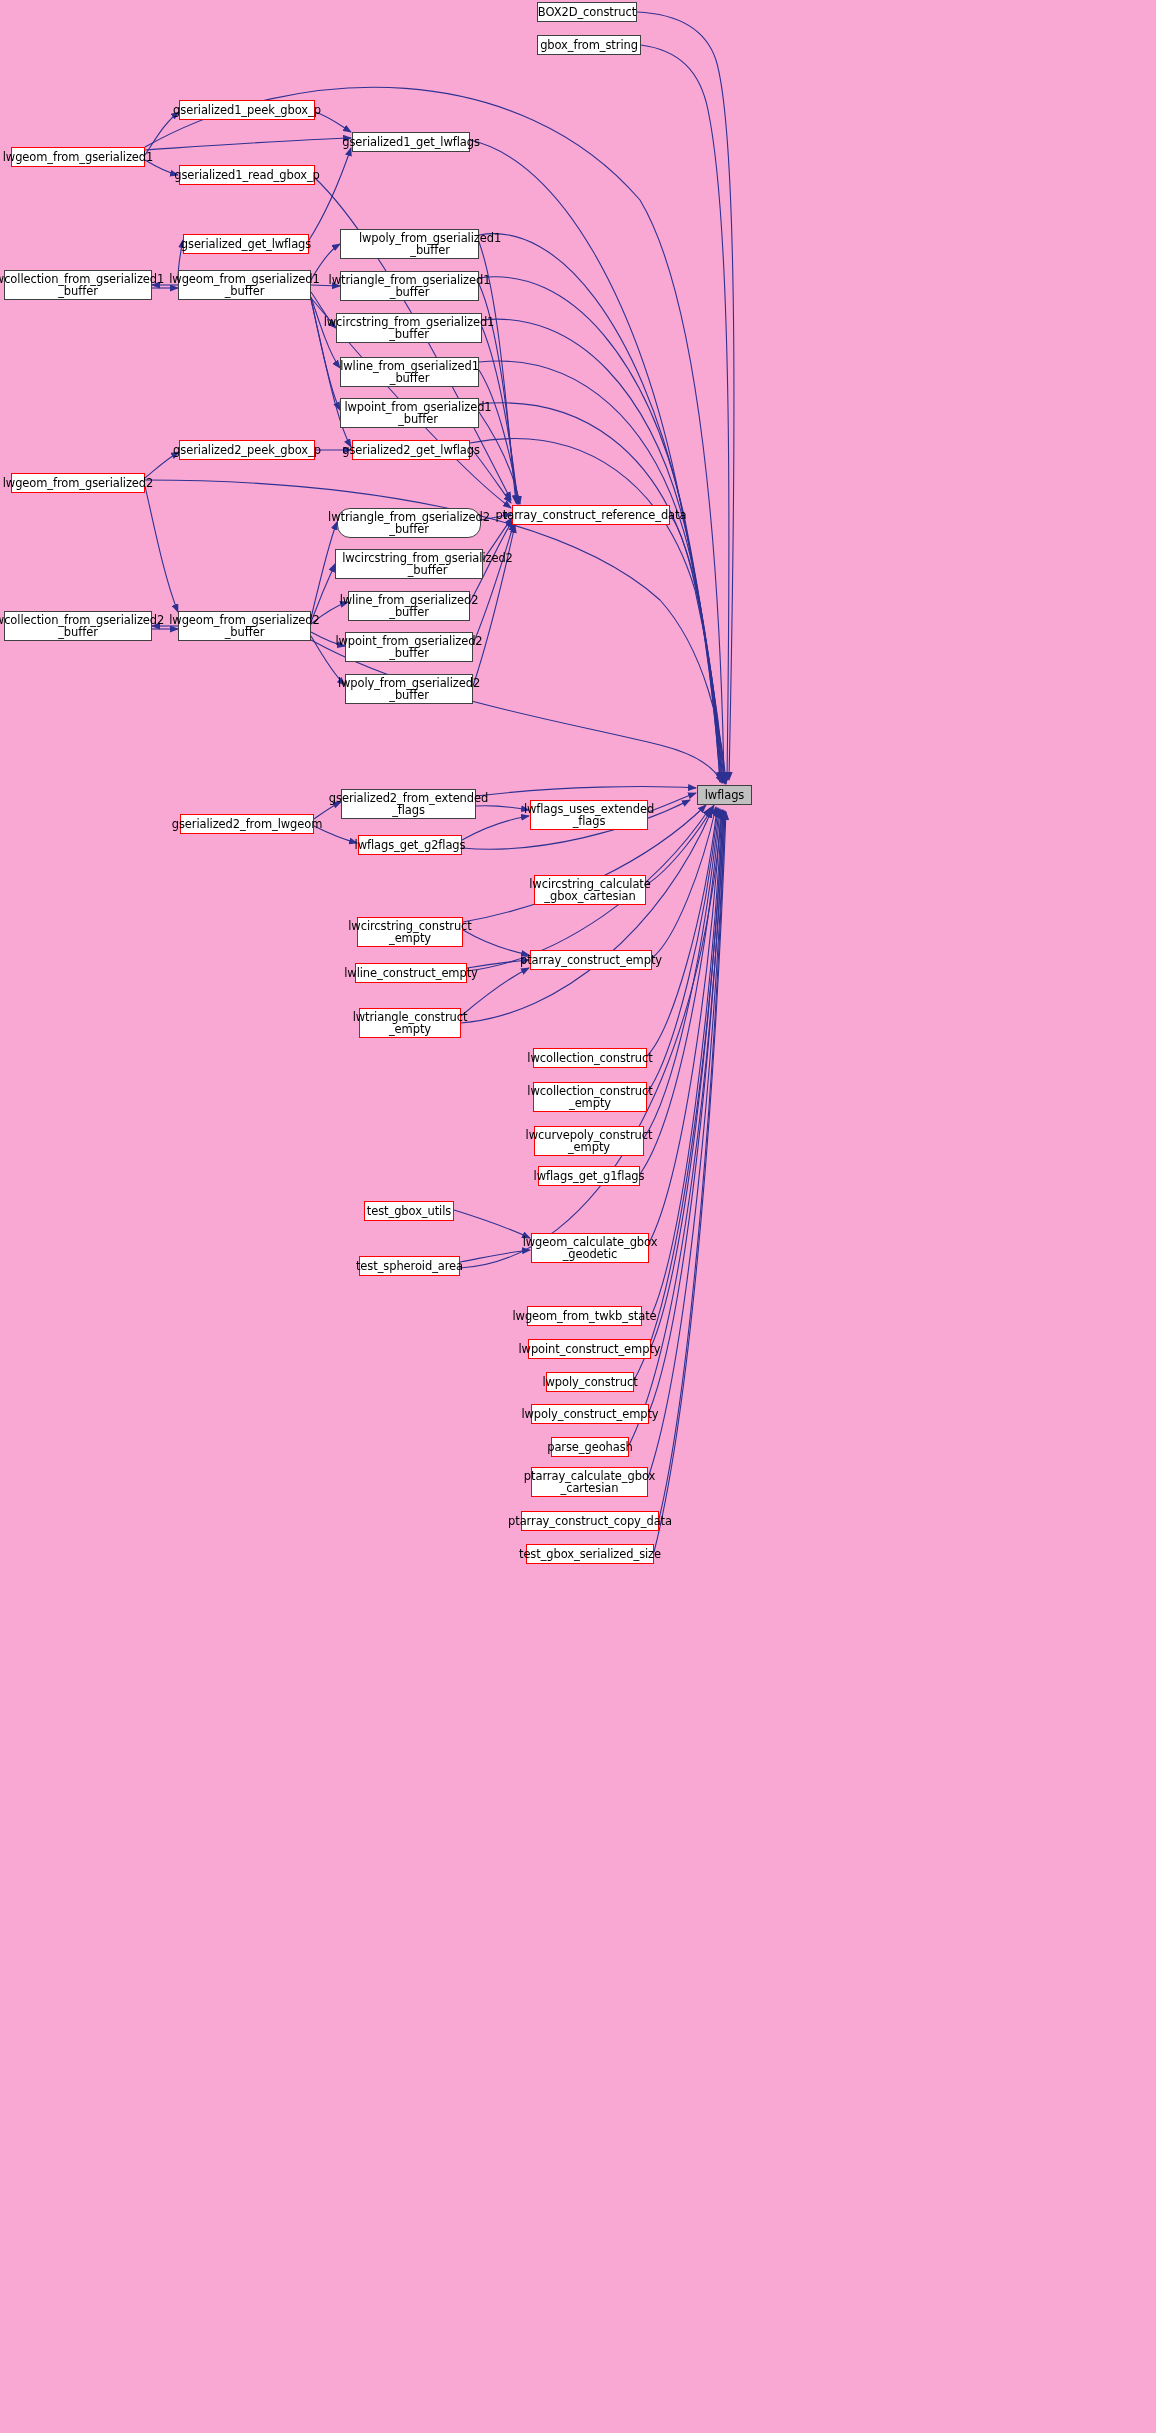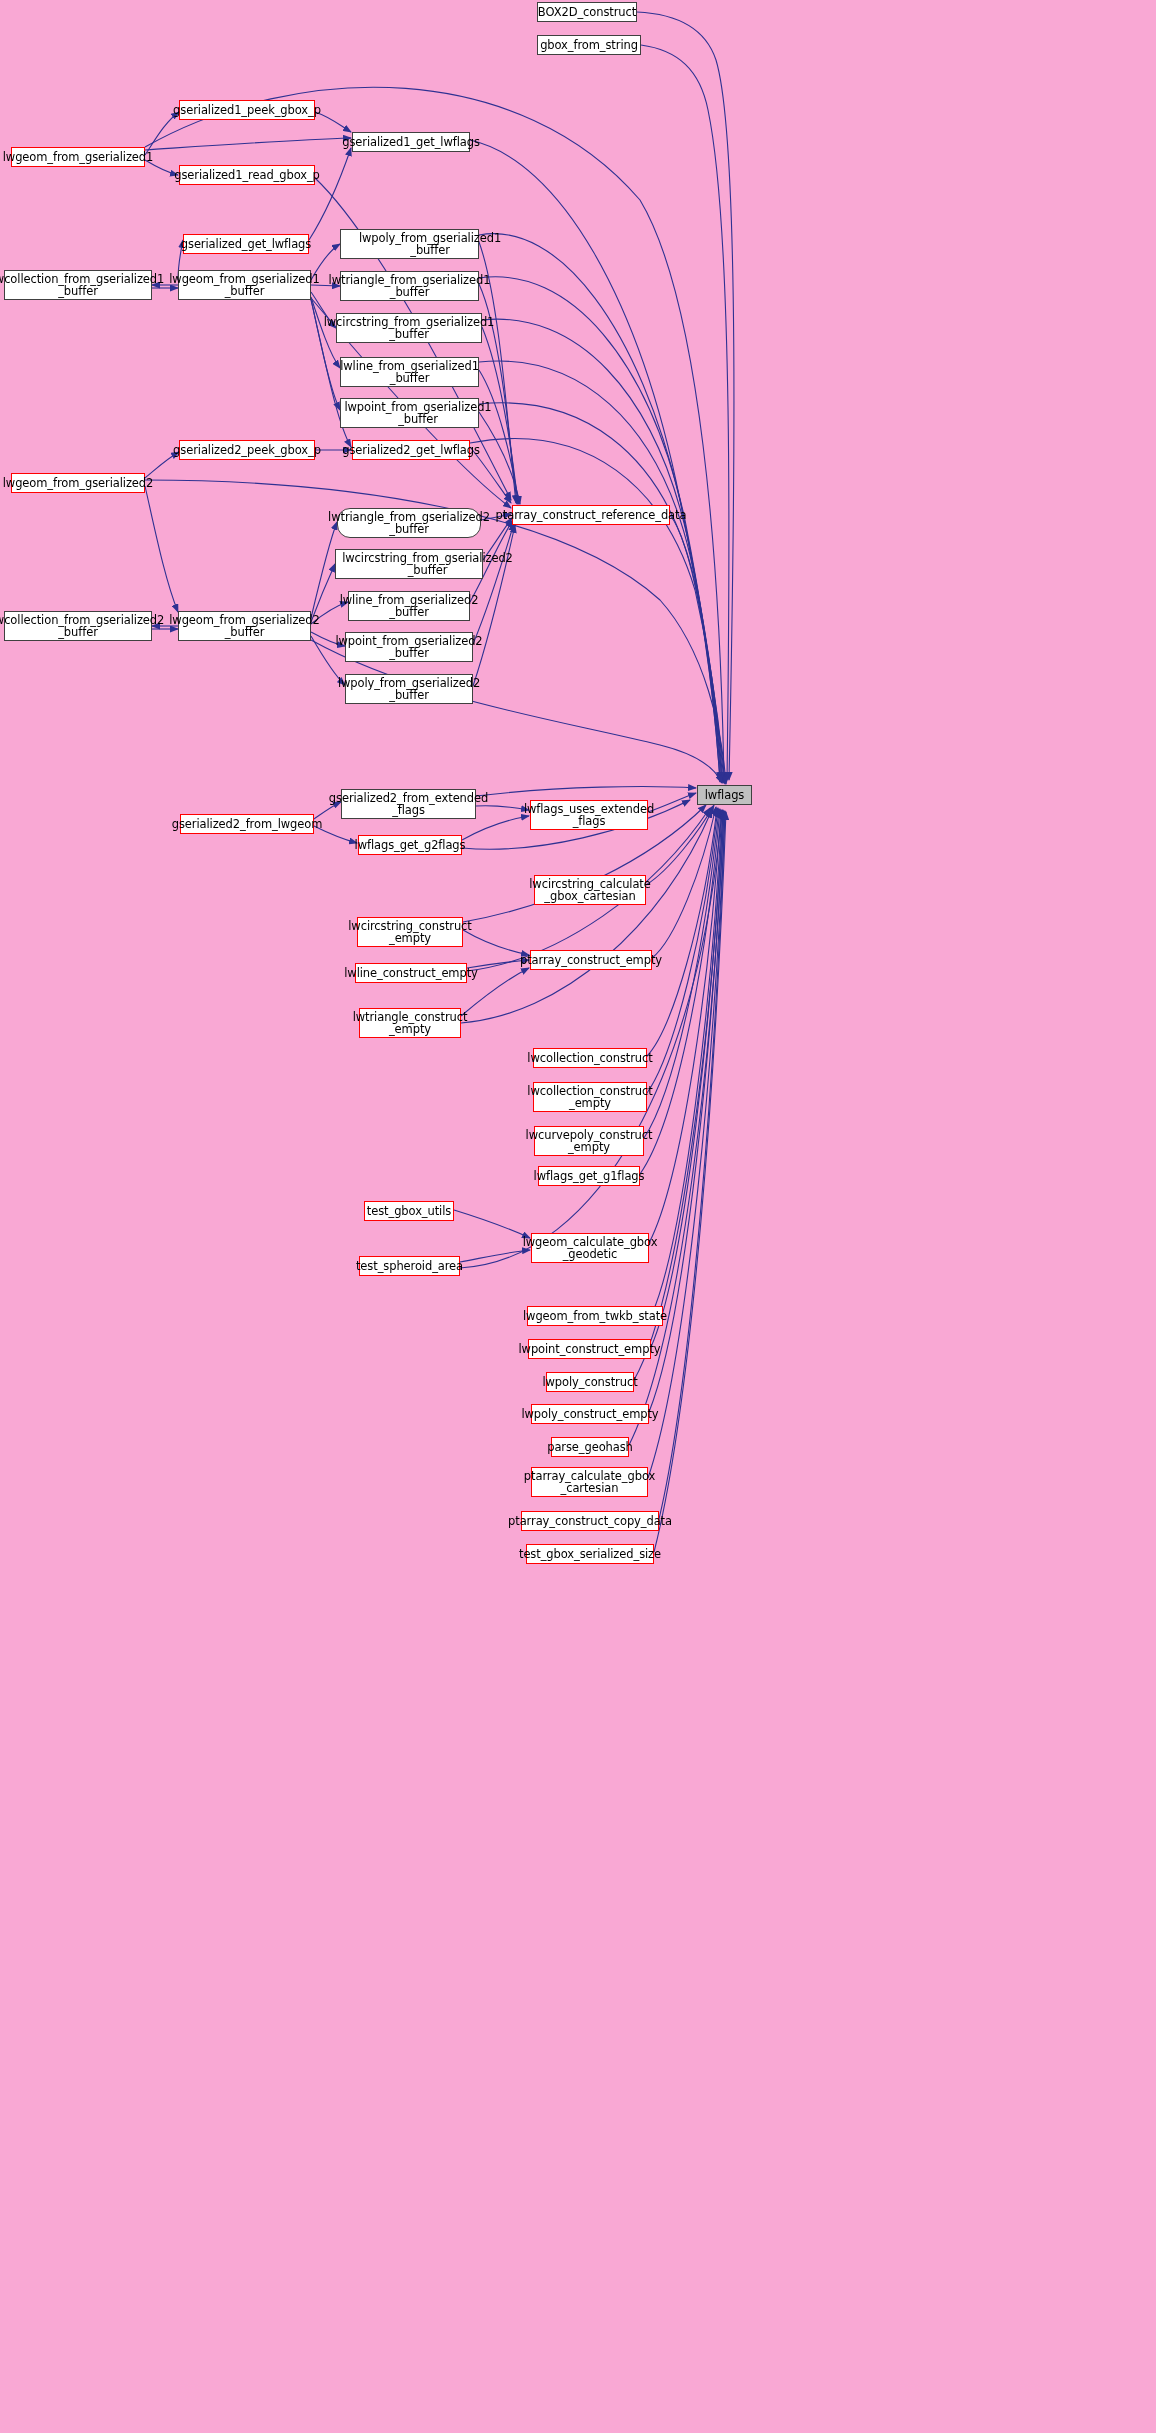--- a/index.html
+++ b/index.html
@@ -184,21 +184,21 @@
       <div class="node red" style="left: 533px; top: 1048px; width: 114px; height: 20px;"><span>lwcollection_construct</span></div>
       <div class="node red" style="left: 533px; top: 1082px; width: 114px; height: 30px;"><span>lwcollection_construct
 _empty</span></div>
       <div class="node red" style="left: 534px; top: 1126px; width: 110px; height: 30px;"><span>lwcurvepoly_construct
 _empty</span></div>
       <div class="node red" style="left: 538px; top: 1166px; width: 102px; height: 20px;"><span>lwflags_get_g1flags</span></div>
       <div class="node red" style="left: 364px; top: 1201px; width: 90px; height: 20px;"><span>test_gbox_utils</span></div>
       <div class="node red" style="left: 531px; top: 1233px; width: 118px; height: 30px;"><span>lwgeom_calculate_gbox
 _geodetic</span></div>
       <div class="node red" style="left: 359px; top: 1256px; width: 101px; height: 20px;"><span>test_spheroid_area</span></div>
-      <div class="node red" style="left: 527px; top: 1306px; width: 136px; height: 20px; justify-content: center;"><span>lwgeom_from_twkb_state</span></div>
+      <div class="node red" style="left: 527px; top: 1306px; width: 115px; height: 20px; justify-content: center;"><span>lwgeom_from_twkb_state</span></div>
       <div class="node red" style="left: 528px; top: 1339px; width: 123px; height: 20px;"><span>lwpoint_construct_empty</span></div>
       <div class="node red" style="left: 546px; top: 1372px; width: 88px; height: 20px;"><span>lwpoly_construct</span></div>
       <div class="node red" style="left: 531px; top: 1404px; width: 118px; height: 20px;"><span>lwpoly_construct_empty</span></div>
       <div class="node red" style="left: 551px; top: 1437px; width: 78px; height: 20px;"><span>parse_geohash</span></div>
       <div class="node red" style="left: 531px; top: 1467px; width: 117px; height: 30px;"><span>ptarray_calculate_gbox
 _cartesian</span></div>
       <div class="node red" style="left: 521px; top: 1511px; width: 138px; height: 20px;"><span>ptarray_construct_copy_data</span></div>
       <div class="node red" style="left: 526px; top: 1544px; width: 128px; height: 20px;"><span>test_gbox_serialized_size</span></div>
     </div>
 </div>

